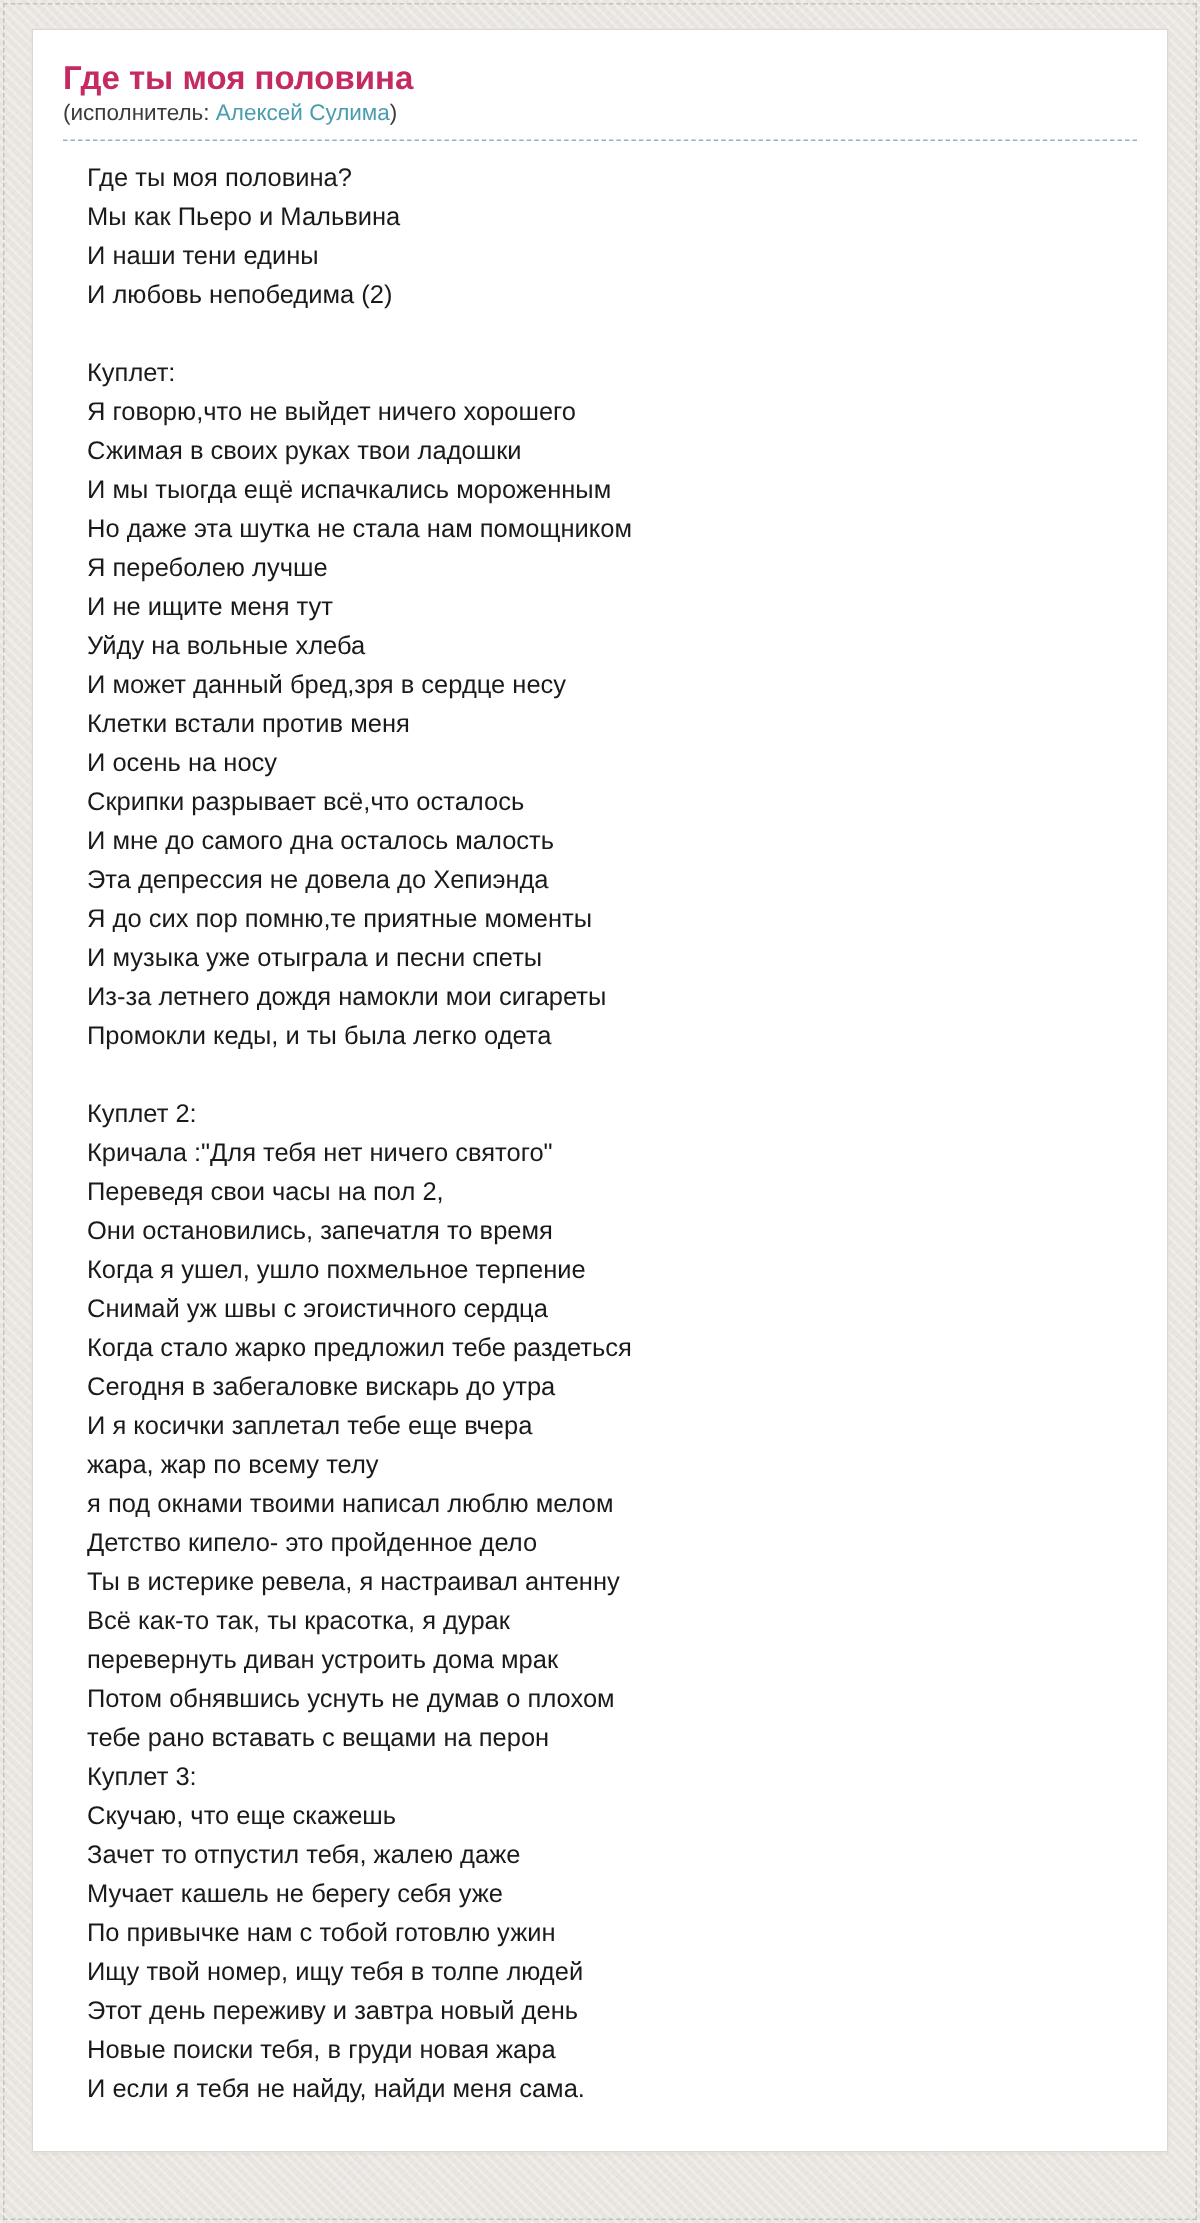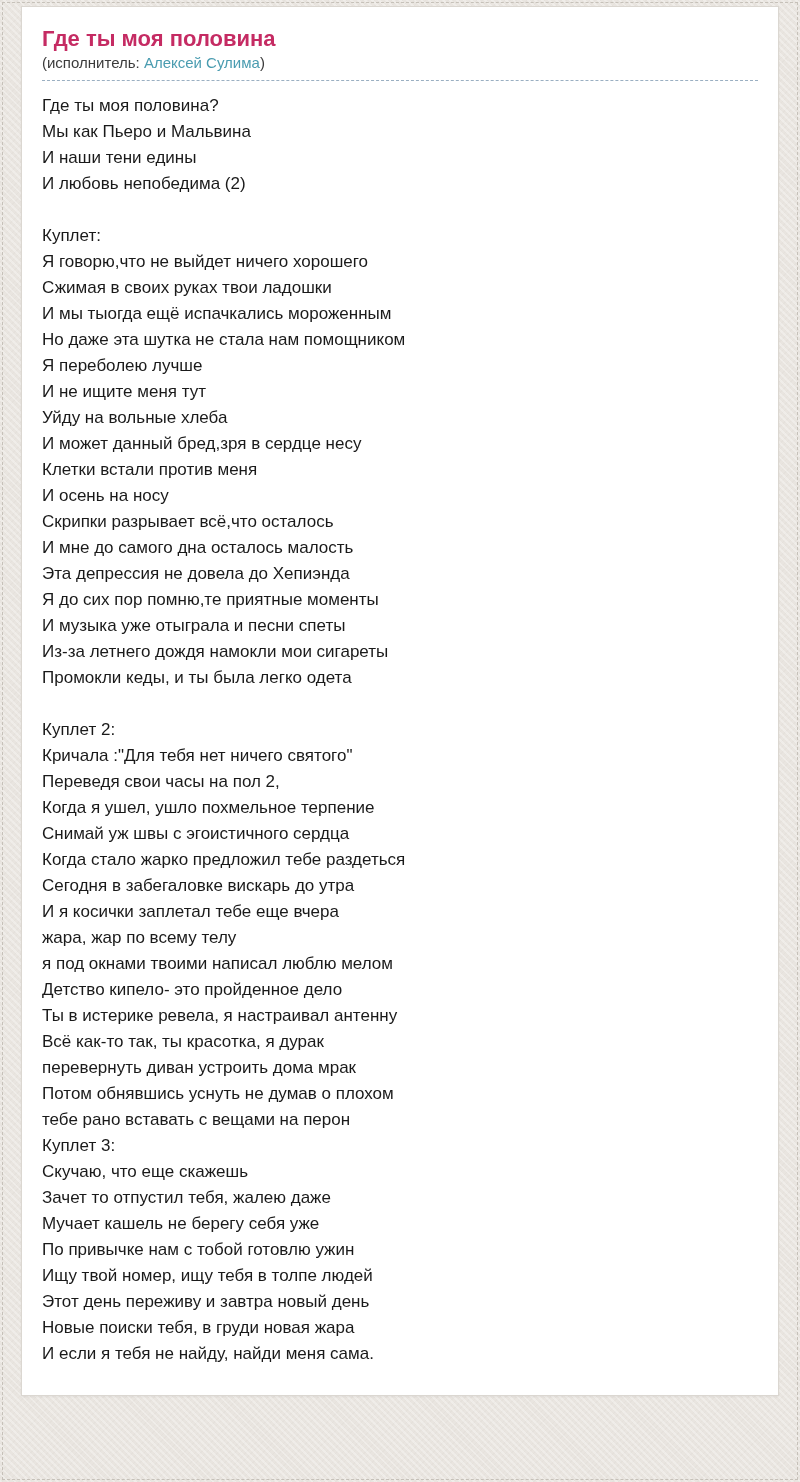--- a/index.html
+++ b/index.html
@@ -19,21 +19,21 @@
   }
   .page-frame {
     position: absolute;
     left: 2px; top: 2px; right: 2px; bottom: 2px;
     border: 1px dashed #c6c1b9;
     pointer-events: none;
   }
   .lyrics-card {
     position: absolute;
     left: 21px;
-    top: 6px;
+    top: 19px;
     width: 716px; 
     background: #ffffff;
     border: 1px solid #dbd7d1;
     box-shadow: 0 1px 2px rgba(0,0,0,0.05);
     padding: 20px 20px 28px 20px;
   }
   .song-title {
     margin: 0;
     font-size: 22px;
     line-height: 24px;
@@ -55,20 +55,21 @@
   }
   .lyrics-text {
     margin-top: 12px;
     font-size: 17px;
     line-height: 26px;
     color: #1a1a1a;
   }
   .lyric-line {
     min-height: 26px;
     white-space: pre-wrap;
+    margin-left: 16px;
   }
 </style>
 </head>
 <body>
 
 <div class="page-frame"></div>
 
 <div class="lyrics-card">
   <h1 class="song-title">Где ты моя половина</h1>
 
@@ -97,20 +98,21 @@
       <div class="lyric-line">И мне до самого дна осталось малость</div>
       <div class="lyric-line">Эта депрессия не довела до Хепиэнда</div>
       <div class="lyric-line">Я до сих пор помню,те приятные моменты</div>
       <div class="lyric-line">И музыка уже отыграла и песни спеты</div>
       <div class="lyric-line">Из-за летнего дождя намокли мои сигареты</div>
       <div class="lyric-line">Промокли кеды, и ты была легко одета</div>
       <div class="lyric-line">&nbsp;</div>
       <div class="lyric-line">Куплет 2:</div>
       <div class="lyric-line">Кричала :"Для тебя нет ничего святого"</div>
       <div class="lyric-line">Переведя свои часы на пол 2,</div>
+      <div class="lyric-line">Они остановились, запечатля то время</div>
       <div class="lyric-line">Когда я ушел, ушло похмельное терпение</div>
       <div class="lyric-line">Снимай уж швы с эгоистичного сердца</div>
       <div class="lyric-line">Когда стало жарко предложил тебе раздеться</div>
       <div class="lyric-line">Сегодня в забегаловке вискарь до утра</div>
       <div class="lyric-line">И я косички заплетал тебе еще вчера</div>
       <div class="lyric-line">жара, жар по всему телу</div>
       <div class="lyric-line">я под окнами твоими написал люблю мелом</div>
       <div class="lyric-line">Детство кипело- это пройденное дело</div>
       <div class="lyric-line">Ты в истерике ревела, я настраивал антенну</div>
       <div class="lyric-line">Всё как-то так, ты красотка, я дурак</div>

